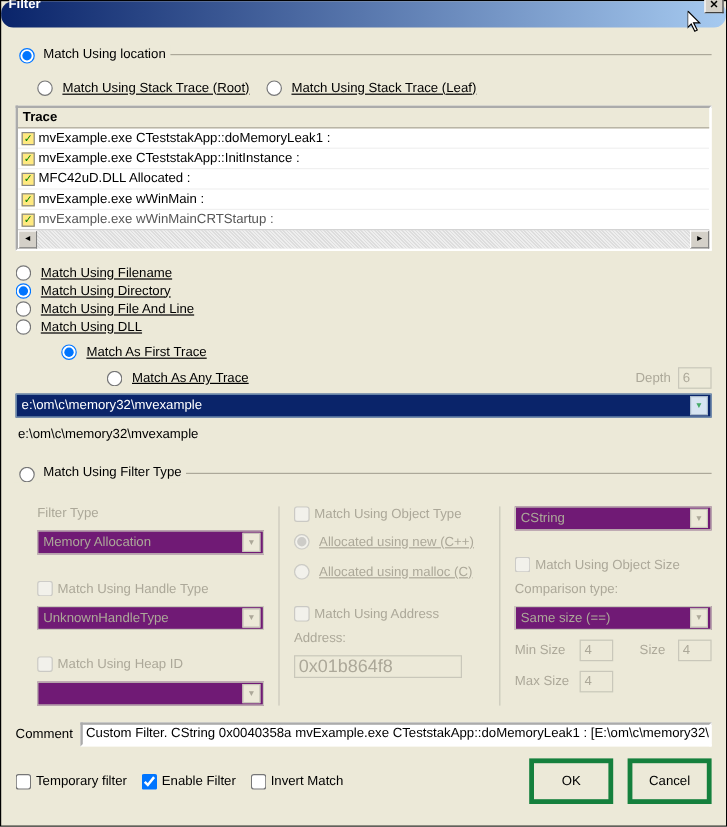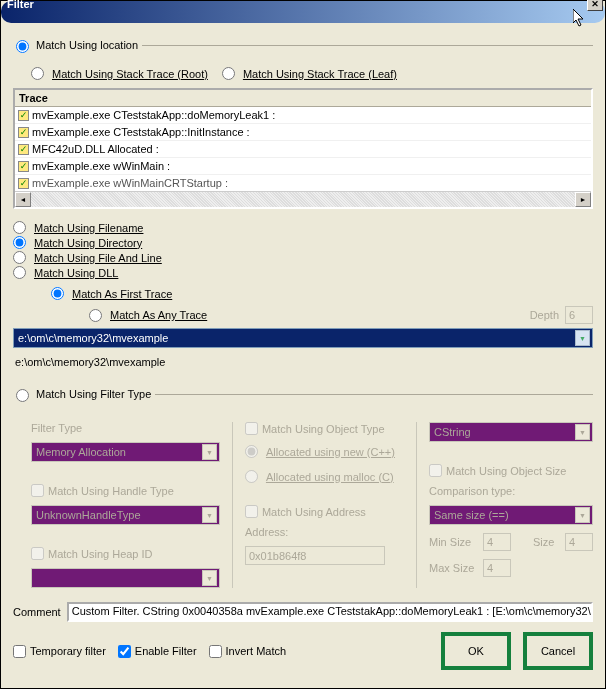--- a/index.html
+++ b/index.html
@@ -39,21 +39,21 @@
 .lower-grid { display: flex; gap: 8px; margin: 12px 0 0 18px; }
 .col { display: flex; flex-direction: column; gap: 8px; }
 .col1 { width: 190px; }
 .col2 { width: 160px; }
 .col3 { flex: 1; }
 .vdiv { width: 1px; background: #c9c7ba; margin: 0 4px; align-self: stretch; }
 .disabled-text { color: #aca899; }
 .chk-row { display: flex; align-items: center; gap: 4px; }
 .chk-row input[type=checkbox] { margin: 0; }
 .lbl-small { color: #aca899; font-size: 11px; }
-.txt-input { height: 19px; border: 1px solid #c9c7ba; background: #ece9d8; color: #aca899; padding: 0 3px; font-size: 11px; }
+.txt-input { height: 19px; border: 1px solid #c9c7ba; background: #ece9d8; color: #aca899; padding: 0 3px; font-size: 15px; }
 .size-row { display: flex; align-items: center; gap: 4px; }
 .comment-row { display: flex; align-items: center; gap: 6px; margin: 14px 0 10px 0; }
 .comment-input { flex: 1; height: 20px; border: 2px inset #fff; background: #fff; padding: 1px 3px; font-size: 11px; white-space: nowrap; overflow: hidden; }
 .bottom-row { display: flex; align-items: center; gap: 12px; }
 .bottom-row .push { flex: 1; }
 .btn { width: 70px; height: 38px; background: #ece9d8; border: 4px solid #15803d; display: flex; align-items: center; justify-content: center; cursor: pointer; }
 .small-input { width: 28px; height: 18px; border: 1px solid #c9c7ba; background: #ece9d8; color: #aca899; padding: 0 3px; text-align: left; font-size: 11px; }
 .radio-dis { accent-color: #aca899; }
 label { cursor: default; }
 </style>

